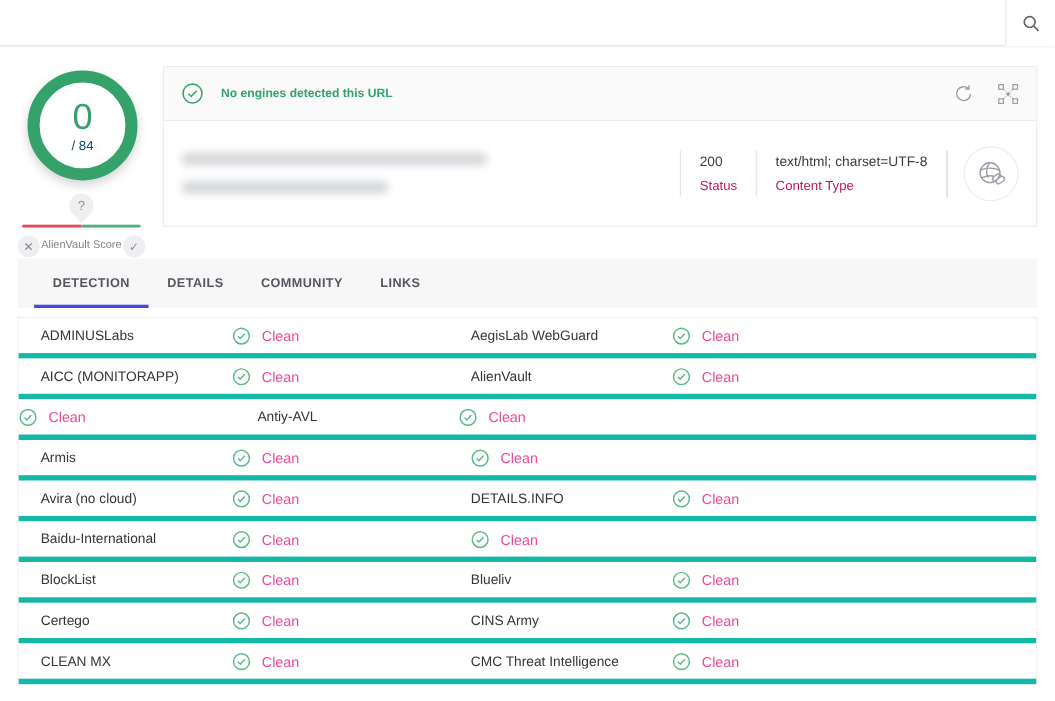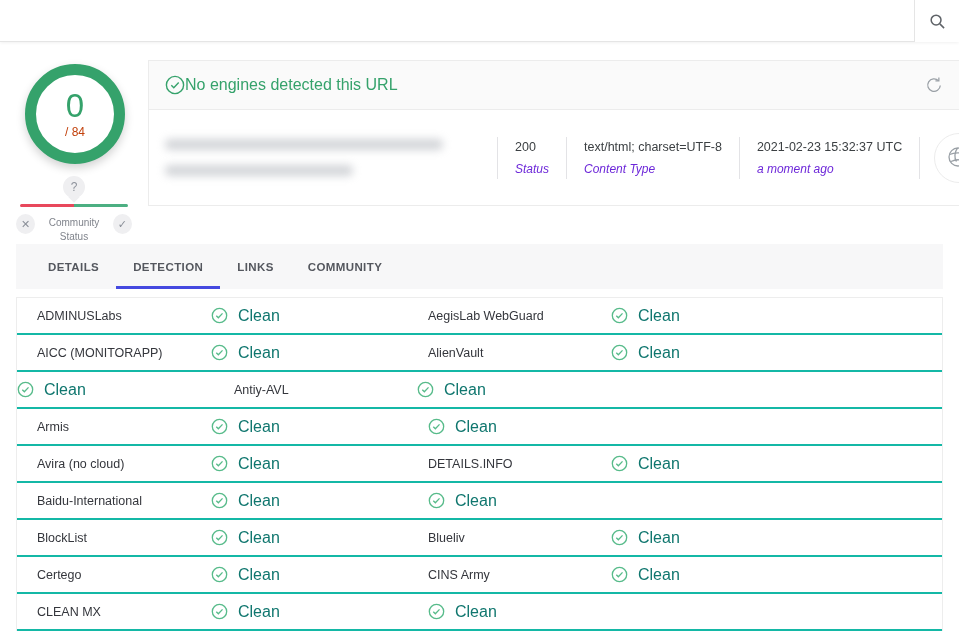--- a/index.html
+++ b/index.html
@@ -22,21 +22,21 @@
   .main { position:absolute; top:60px; left:16px; width:927px; }
   .summary-row { display:flex; align-items:flex-start; }
   .score-col { width:132px; flex:0 0 132px; }
   .score-ring {
     width:100px; height:100px; margin:4px 0 0 9px; border-radius:50%;
     border:11px solid #35a26b; background:#fff;
     box-shadow:0 4px 10px rgba(0,0,0,.18);
     display:flex; flex-direction:column; align-items:center; justify-content:center;
   }
   .score-value { font-size:33px; color:#35a26b; line-height:1; font-weight:400; }
-  .score-total { font-size:12px; color:#c2410c; margin-top:3px; }
+  .score-total { font-size:12px; color:#0c4a6e; margin-top:3px; }
   .community { width:116px; margin-top:12px; position:relative; }
   .help-balloon {
     width:22px; height:22px; border-radius:50%; background:#efeff1; color:#8e939c;
     font-size:12px; display:flex; align-items:center; justify-content:center;
     margin:0 auto; position:relative; cursor:pointer;
   }
   .help-balloon::after {
     content:""; position:absolute; bottom:-3px; left:7px; width:8px; height:8px;
     background:#efeff1; transform:rotate(45deg); z-index:-1;
   }
@@ -48,58 +48,58 @@
     width:20px; height:20px; border-radius:50%; background:#efeff1; color:#8a8f98;
     font-size:11px; display:flex; align-items:center; justify-content:center; cursor:pointer;
   }
   .community-label { font-size:10px; color:#80848c; text-align:center; line-height:1.35; padding-top:2px; }
   
   .panel { flex:1; border:1px solid #ececec; background:#fff; }
   .banner {
     height:49px; background:#fafafa; border-bottom:1px solid #ececec;
     display:flex; align-items:center; padding:0 16px;
   }
-  .banner-text { margin-left:0; font-size:16px; font-weight:normal; color:#35a26b; flex:1; }
+  .banner-text { margin-left:16px; font-size:11px; font-weight:bold; color:#35a26b; flex:1; }
   .banner-icons { display:flex; align-items:center; gap:22px; }
   .icon-btn { background:none; border:none; cursor:pointer; display:flex; align-items:center; justify-content:center; padding:0; }
   .info {
     height:95px; display:flex; align-items:center; padding:0 16px;
   }
   .url-block { width:300px; }
   .blur-line { height:11px; border-radius:5px; background:#aeb2b9; filter:blur(4px); opacity:.55; }
   .blur-line.l1 { width:278px; margin-bottom:15px; }
   .blur-line.l2 { width:188px; }
   .stats { display:flex; align-items:center; margin-left:auto;padding-left:32px; }
   .vdiv { width:1px; height:42px; background:#e3e3e6; }
   .stat { padding:0 17px; }
   .stat-value { font-size:12.5px; color:#3c4043; white-space:nowrap; }
-  .stat-label { font-size:12px; color:#6d28d9; margin-top:8px;font-style:italic; }
+  .stat-label { font-size:12px; color:#be185d; margin-top:8px; }
   .globe-badge {
     width:50px; height:50px; border-radius:50%; border:1px solid #ececec; background:#fff;
     display:flex; align-items:center; justify-content:center; margin-left:14px; cursor:pointer;
   }
   
   .tabs { margin-top:1px; height:45px; background:#f7f7f8; display:flex; padding-left:15px; }
   .tab {
     padding:0 17px; display:flex; align-items:center; font-size:11.5px; font-weight:bold;
     letter-spacing:.4px; color:#54575e; cursor:pointer; position:relative;
   }
   .tab.active::after {
     content:""; position:absolute; left:0; right:0; bottom:0; height:3px; background:#4549e0;
   }
   
   .table { margin-top:8px; border:1px solid #ededed; border-bottom:none; }
-  .trow { height:37px; display:flex; align-items:center; border-bottom:2px solid #14b8a6; background:#fff; }
+  .trow { height:37px; display:flex; align-items:center; border-bottom:5px solid #14b8a6; background:#fff; }
   .c-name { font-size:12.5px; color:#34363c; white-space:nowrap; overflow:hidden; }
   .c-name.n1 { width:194px; padding-left:20px; }
   .c-status { display:flex; align-items:center; }
   .c-status.s1 { width:217px; }
   .c-name.n2 { width:183px; }
   .c-status.s2 { flex:1; }
-  .status-text { margin-left:10px; font-size:16px; color:#0f766e; }
+  .status-text { margin-left:10px; font-size:13px; color:#ec4899; }
   svg { display:block; }
 </style>
 </head>
 <body>
 
 <div class="topbar">
   <div class="search-btn">
     <span>
       <svg width="17" height="17" viewBox="0 0 18 18" fill="none" stroke="#5f6368" stroke-width="1.6">
         <circle cx="7.5" cy="7.5" r="5.2"></circle>
@@ -119,21 +119,21 @@
         <div class="score-total">/ 84</div>
       </div>
       <div class="community">
         <div class="help-balloon">?</div>
         <div class="score-bar">
           <div class="half-red"></div>
           <div class="half-green"></div>
         </div>
         <div class="community-bottom">
           <div class="vote-circle">✕</div>
-          <div class="community-label">Community Status</div>
+          <div class="community-label">AlienVault Score</div>
           <div class="vote-circle">✓</div>
         </div>
       </div>
     </div>
 
     <div class="panel">
       <div class="banner">
         <span>
           <svg width="20" height="20" viewBox="0 0 20 20" fill="none" stroke="#35a26b" stroke-width="1.4">
             <circle cx="10" cy="10" r="8.6"></circle>
@@ -178,47 +178,43 @@
           <div class="stat">
             <div class="stat-value">200</div>
             <div class="stat-label">Status</div>
           </div>
           <div class="vdiv"></div>
           <div class="stat">
             <div class="stat-value">text/html; charset=UTF-8</div>
             <div class="stat-label">Content Type</div>
           </div>
           <div class="vdiv"></div>
-          <div class="stat">
-            <div class="stat-value">2021-02-23 15:32:37 UTC</div>
-            <div class="stat-label">a moment ago</div>
-          </div>
           <div class="vdiv"></div>
         </div>
         <div class="globe-badge">
           <span>
             <svg width="28" height="28" viewBox="0 0 28 28" fill="none" stroke="#9aa0a6" stroke-width="1.3">
               <circle cx="13" cy="13" r="9"></circle>
               <path d="M4.6 10.5 C9 8.2 17 8.2 21.4 10.8"></path>
               <path d="M6 17.5 C9.5 15.8 13.5 15.4 16.5 16.2"></path>
               <path d="M12.5 4.2 C9.5 8 9 14 11.5 17.5"></path>
               <rect x="15.2" y="15.2" width="8.2" height="4.6" rx="2.3" transform="rotate(-35 19.3 17.5)"></rect>
               <rect x="18.2" y="17.4" width="8.2" height="4.6" rx="2.3" transform="rotate(-35 22.3 19.7)" fill="#ffffff"></rect>
             </svg>
           </span>
         </div>
       </div>
     </div>
   </div>
 
   <div class="tabs">
+    <div class="tab active">DETECTION</div>
     <div class="tab">DETAILS</div>
-    <div class="tab active">DETECTION</div>
+    <div class="tab">COMMUNITY</div>
     <div class="tab">LINKS</div>
-    <div class="tab">COMMUNITY</div>
   </div>
 
   <div class="table" id="detection-table">
     <div class="trow">
       <div class="c-name n1">ADMINUSLabs</div>
       <div class="c-status s1">
         <span>
           <svg width="17" height="17" viewBox="0 0 18 18" fill="none" stroke="#57bb8a" stroke-width="1.4">
             <circle cx="9" cy="9" r="7.6"></circle>
               <path d="M5.6 9.2 l2.2 2.2 l4.4 -4.7"></path>
@@ -400,20 +396,21 @@
       <div class="c-name n1">CLEAN MX</div>
       <div class="c-status s1">
         <span>
           <svg width="17" height="17" viewBox="0 0 18 18" fill="none" stroke="#57bb8a" stroke-width="1.4">
             <circle cx="9" cy="9" r="7.6"></circle>
               <path d="M5.6 9.2 l2.2 2.2 l4.4 -4.7"></path>
           </svg>
         </span>
         <span class="status-text">Clean</span>
       </div>
+      <div class="c-name n2">CMC Threat Intelligence</div>
       <div class="c-status s2">
         <span>
           <svg width="17" height="17" viewBox="0 0 18 18" fill="none" stroke="#57bb8a" stroke-width="1.4">
             <circle cx="9" cy="9" r="7.6"></circle>
               <path d="M5.6 9.2 l2.2 2.2 l4.4 -4.7"></path>
           </svg>
         </span>
         <span class="status-text">Clean</span>
       </div>
     </div>

